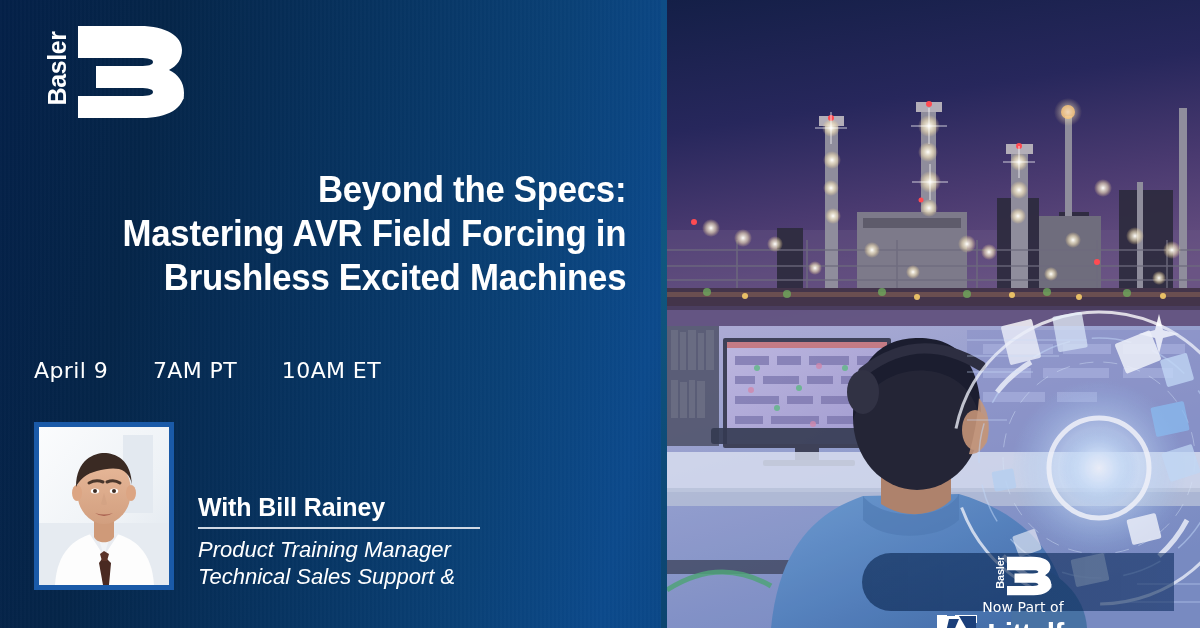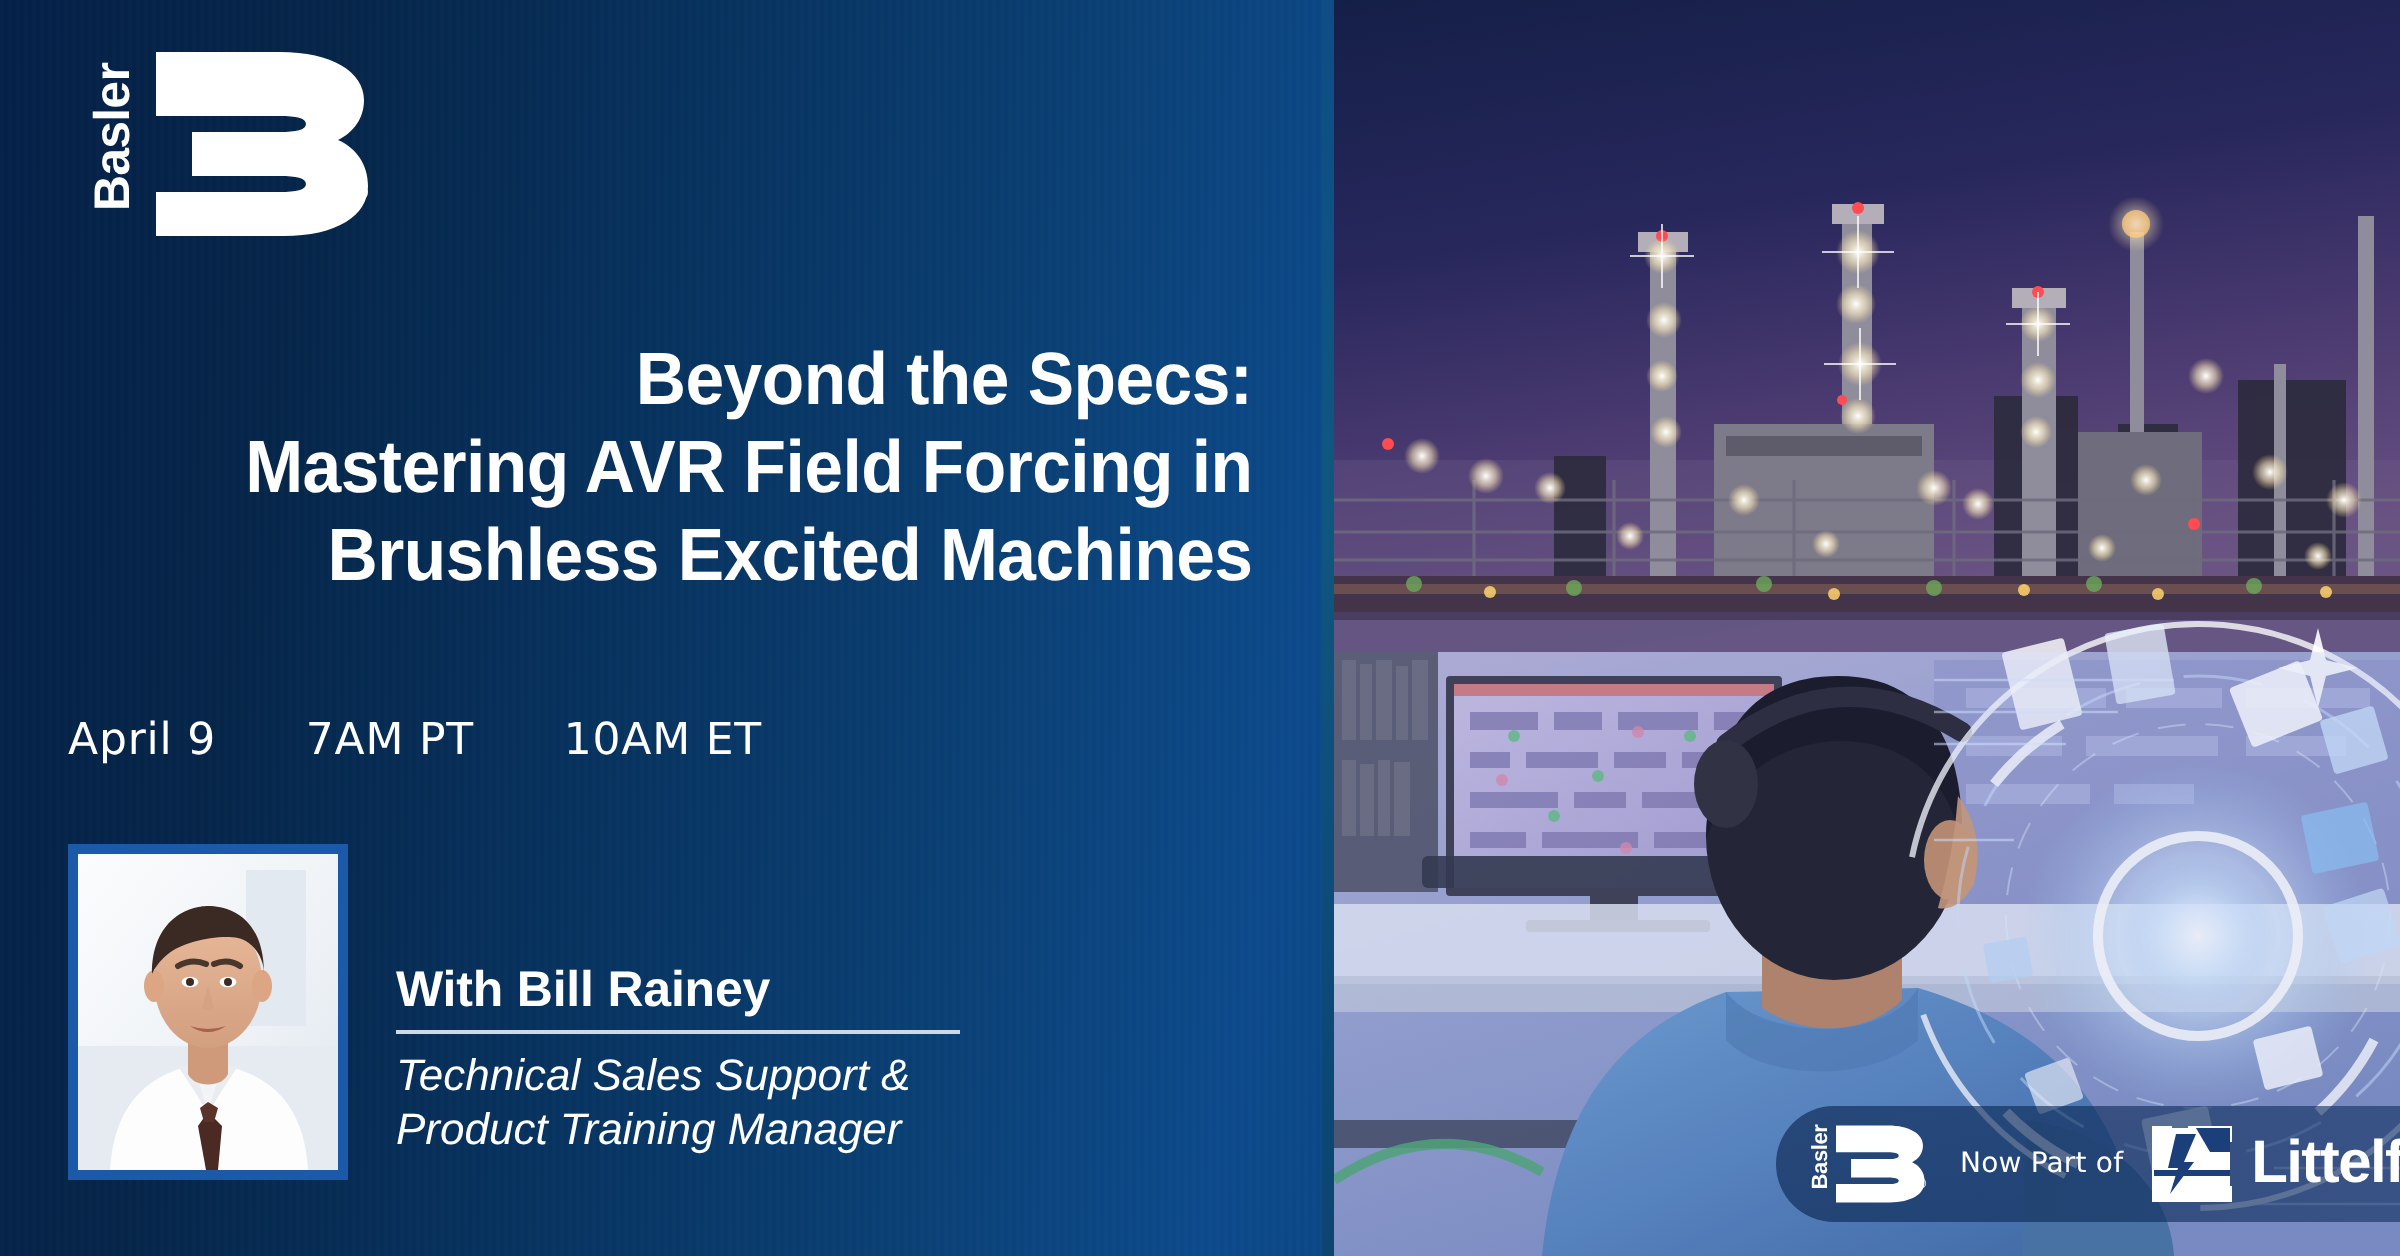--- a/index.html
+++ b/index.html
@@ -68,21 +68,21 @@
   #date-line{
     position:absolute;left:34px;top:358px;z-index:4;
     color:#fff;font-size:22px;letter-spacing:0.4px;
     font-family:"DejaVu Sans","Liberation Sans",sans-serif;
     font-weight:400;white-space:nowrap;
   }
   #date-line .seg{display:inline-block;}
   #date-line .gap{display:inline-block;width:30px;}
 
   
-  #speaker-block{position:absolute;left:34px;top:422px;z-index:4;display:flex;align-items:center;}
+  #speaker-block{position:absolute;left:34px;top:422px;z-index:4;display:flex;align-items:flex-end;}
   #headshot-frame{
     width:140px;height:168px;
     border:5px solid #1a5aa8;
     background:#1a5aa8;
     box-sizing:border-box;
     flex:0 0 auto;
     overflow:hidden;
   }
   #headshot{position:relative;width:100%;height:100%;overflow:hidden;background:#e9eef3;}
   #headshot svg{display:block;width:100%;height:100%;}
@@ -101,26 +101,27 @@
 
   
   #photo-panel{
     position:absolute;left:667px;top:0;width:533px;height:628px;
     overflow:hidden;background:#1b2340;
   }
   #photo-panel svg{position:absolute;left:0;top:0;width:533px;height:628px;}
 
   
   #footer-lockup{
-    position:absolute;left:888px;top:553px;
+    position:absolute;left:862px;top:553px;
     height:58px;width:312px;
     background:linear-gradient(90deg,rgba(8,35,77,.62),rgba(10,42,92,.58));
     border-radius:29px 0 0 29px;
     display:flex;align-items:center;
     z-index:8;
+    flex-direction:column;
   }
   #footer-basler{position:relative;width:68px;height:46px;margin-left:14px;flex:0 0 auto;}
   #fb-word{
     position:absolute;left:-7px;top:14px;
     transform:rotate(-90deg);transform-origin:center center;
     color:#fff;font-weight:bold;font-size:11px;letter-spacing:-0.2px;line-height:1;
   }
   #fb-mark{position:absolute;left:16px;top:2px;width:46px;height:42px;}
   #fb-mark svg{display:block;width:46px;height:42px;}
   #fb-reg{position:absolute;left:56px;top:30px;color:#fff;font-size:7px;}
@@ -219,22 +220,22 @@
 
             <path d="M65 66 L62 77 q3 2 6 0 Z" fill="#d2a183" opacity=".75"></path>
 
             <path d="M56 86 q9 6 18 0 q-9 3 -18 0 Z" fill="#a8604f"></path>
           </svg>
         </div>
       </div>
       <div id="speaker-text">
         <div id="speaker-name">With Bill Rainey</div>
         <div id="speaker-rule"></div>
+        <div class="speaker-role">Product Training Manager</div>
         <div class="speaker-role">Technical Sales Support &amp;</div>
-        <div class="speaker-role">Product Training Manager</div>
       </div>
     </div>
   </div>
 
   <div id="divider-strip"></div>
 
   <div id="photo-panel">
     <svg viewBox="0 0 533 628" preserveAspectRatio="none" xmlns="http://www.w3.org/2000/svg">
       <defs>
         <linearGradient id="sky" x1="0" y1="0" x2="0.25" y2="1">

